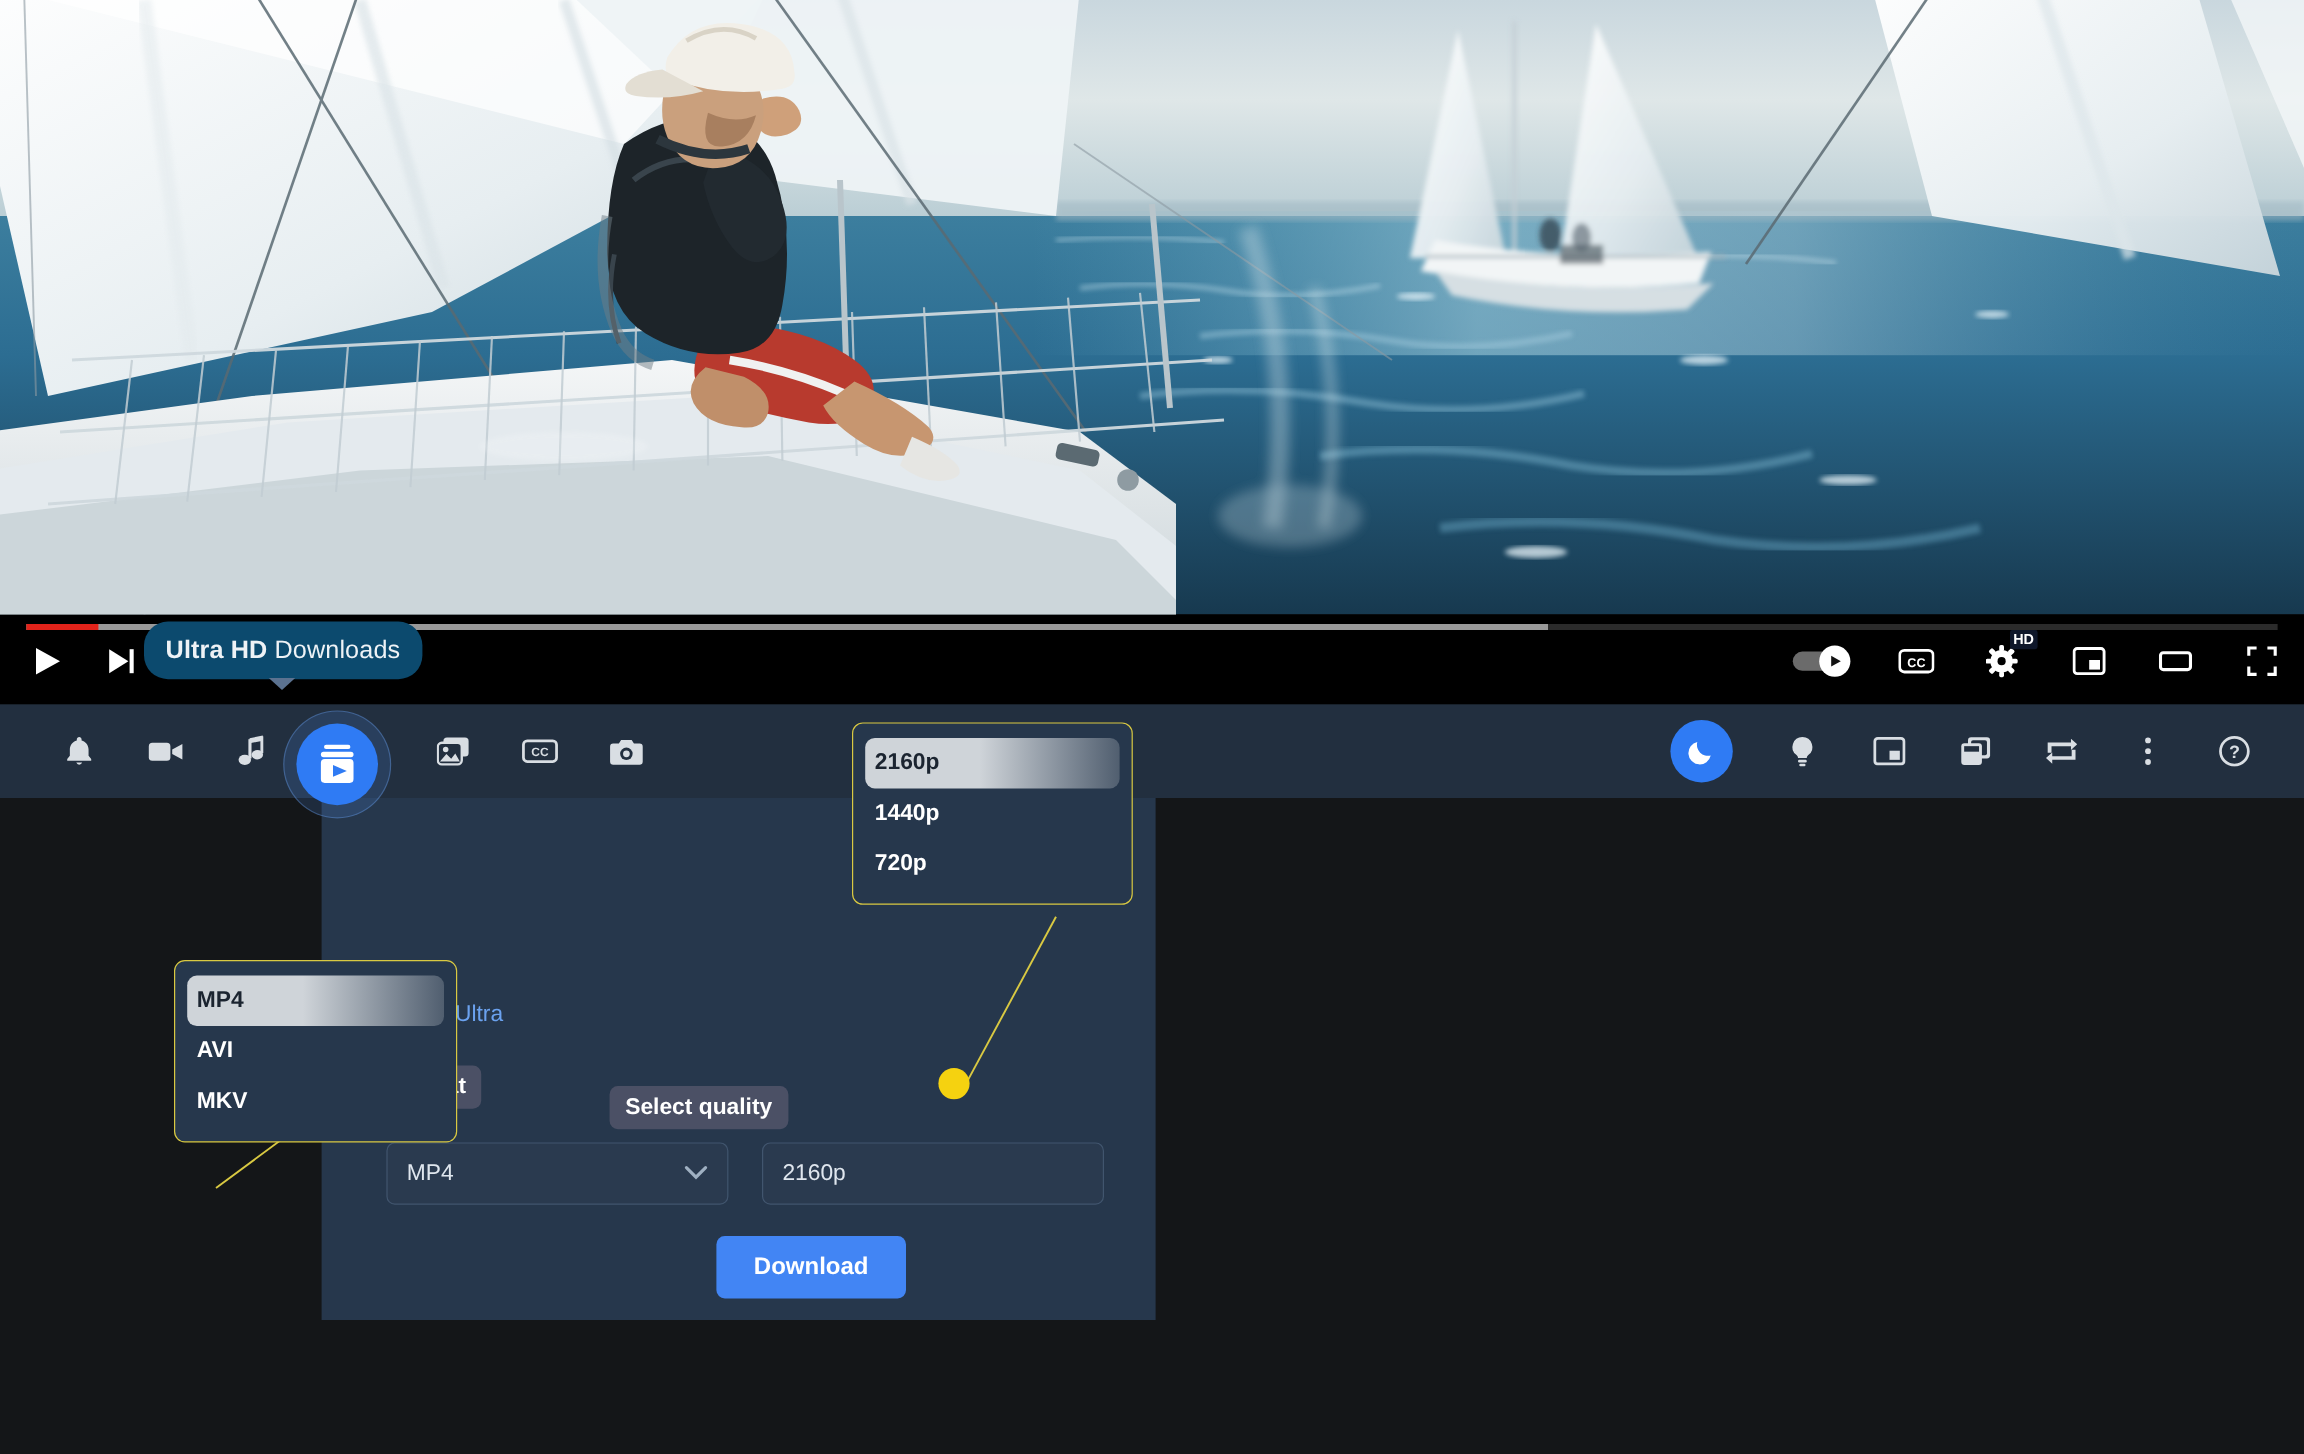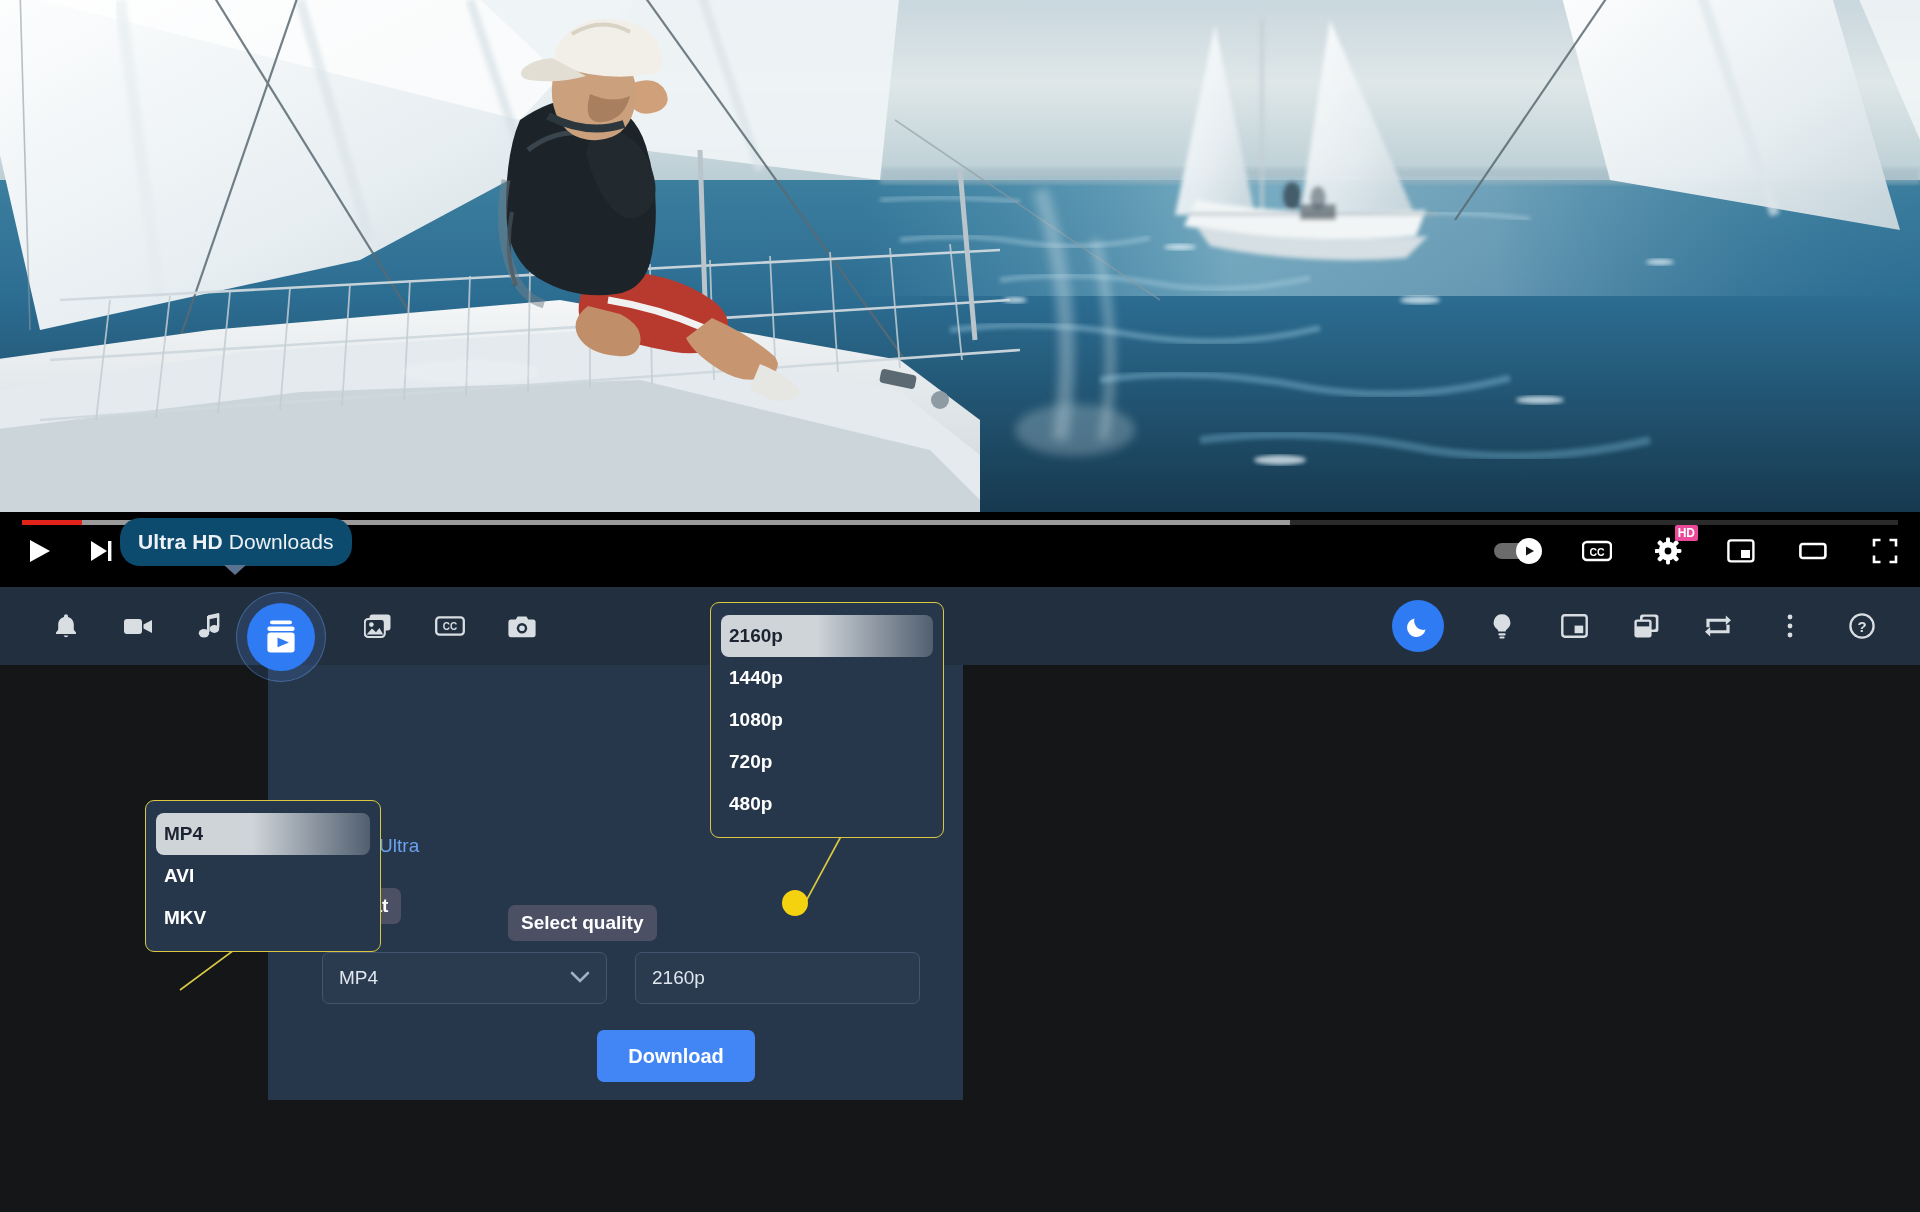--- a/index.html
+++ b/index.html
@@ -35,21 +35,21 @@
     position: absolute; left: 0; top: 0; height: 5px; width: 60px;
     background: #e2231a;
   }
   .pb-left { position: absolute; left: 22px; top: 22px; display: flex; align-items: center; gap: 28px; }
   .pb-right { position: absolute; right: 18px; top: 22px; display: flex; align-items: center; gap: 38px; }
   .pb-btn { width: 34px; height: 34px; display: flex; align-items: center; justify-content: center; cursor: pointer; position: relative; }
   .pb-btn svg { display: block; }
 
   .hd-badge {
     position: absolute; top: -9px; right: -12px;
-    background: #ec4899; color: #fff; font-size: 12px; font-weight: bold;
+    background: #0f172a; color: #fff; font-size: 12px; font-weight: bold;
     line-height: 1; padding: 2px 3px; border-radius: 2px;
     font-family: "Liberation Sans", sans-serif;
   }
   .autoplay-toggle { position: relative; width: 48px; height: 26px; display: flex; align-items: center; cursor: pointer; }
   .autoplay-track { position: absolute; left: 0; top: 5px; width: 40px; height: 16px; border-radius: 8px; background: #6b6b6b; }
   .autoplay-knob {
     position: absolute; right: 0; top: 0; width: 26px; height: 26px; border-radius: 50%;
     background: #fff; display: flex; align-items: center; justify-content: center;
   }
 
@@ -553,23 +553,21 @@
   </div>
   <div class="select-box" style="left:635px; top:952px; width:285px;">
     <span>2160p</span>
   </div>
 
   <button class="dl-button">Download</button>
 
   <div class="dropdown dd-quality">
     <div class="dd-opt sel">2160p</div>
     <div class="dd-opt">1440p</div>
-    <div class="dd-opt">1080p</div>
     <div class="dd-opt">720p</div>
-    <div class="dd-opt">480p</div>
   </div>
 
   <div class="dropdown dd-format">
     <div class="dd-opt sel">MP4</div>
     <div class="dd-opt">AVI</div>
     <div class="dd-opt">MKV</div>
   </div>
 
   <svg class="leader">
     <path class="lead-line" d="M295 905 L180 990"></path>

